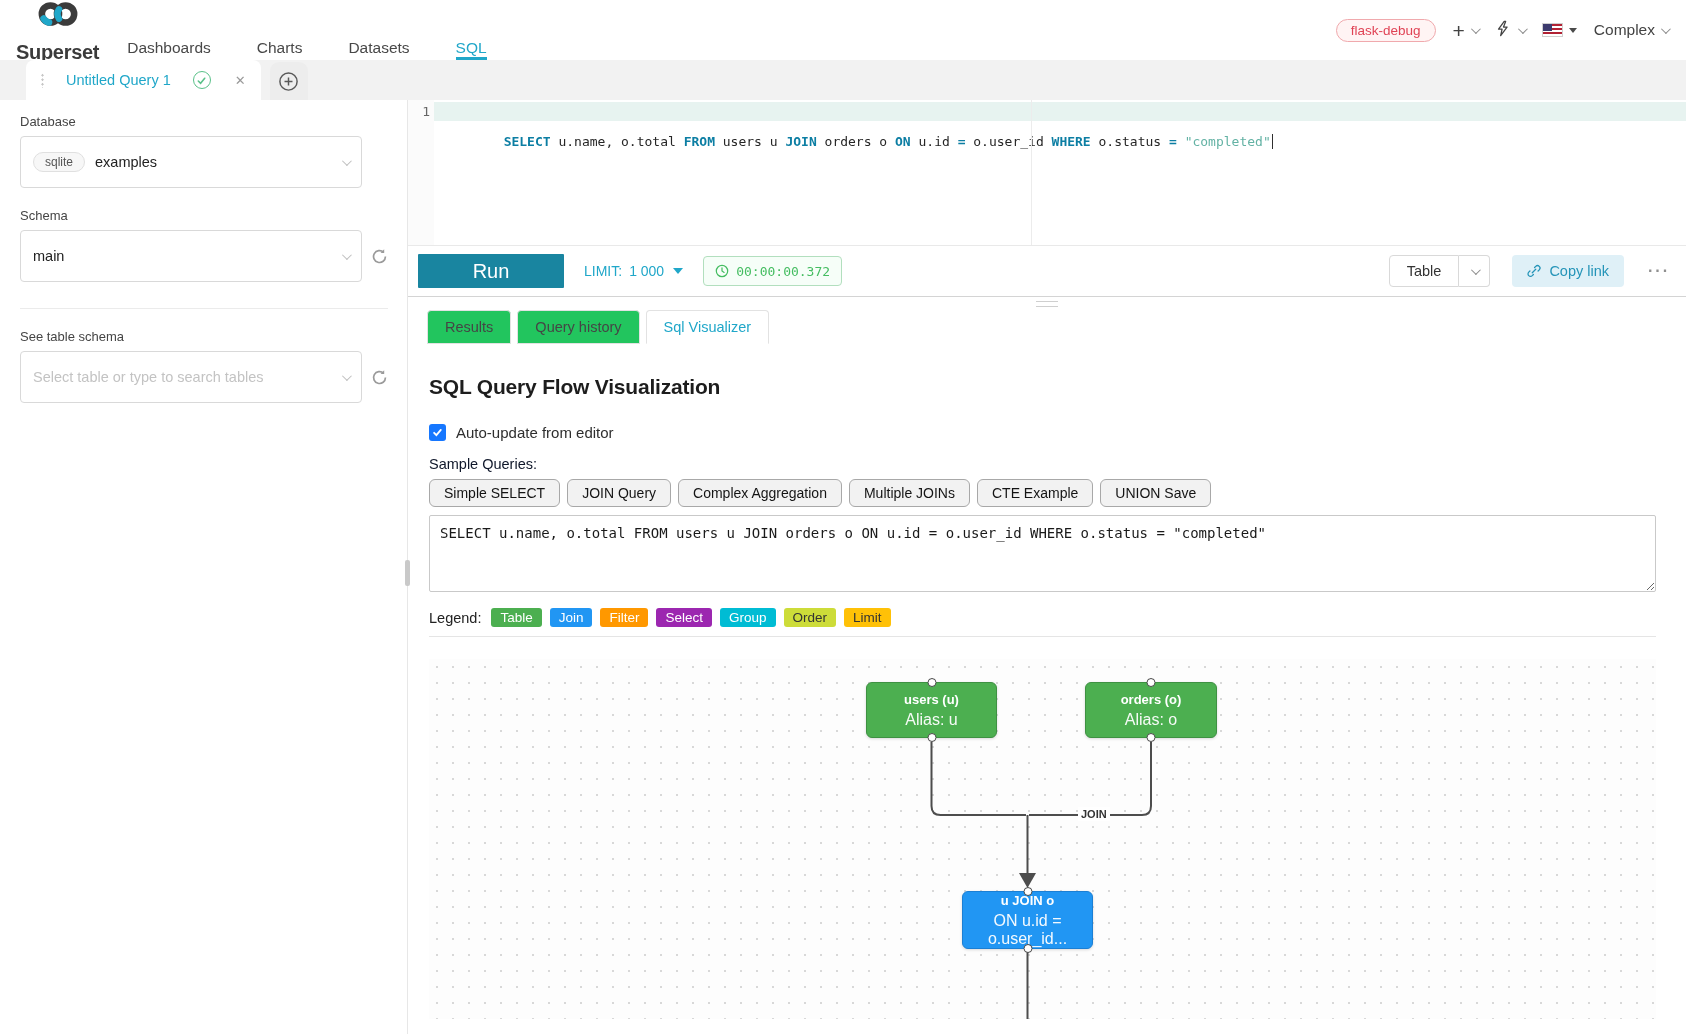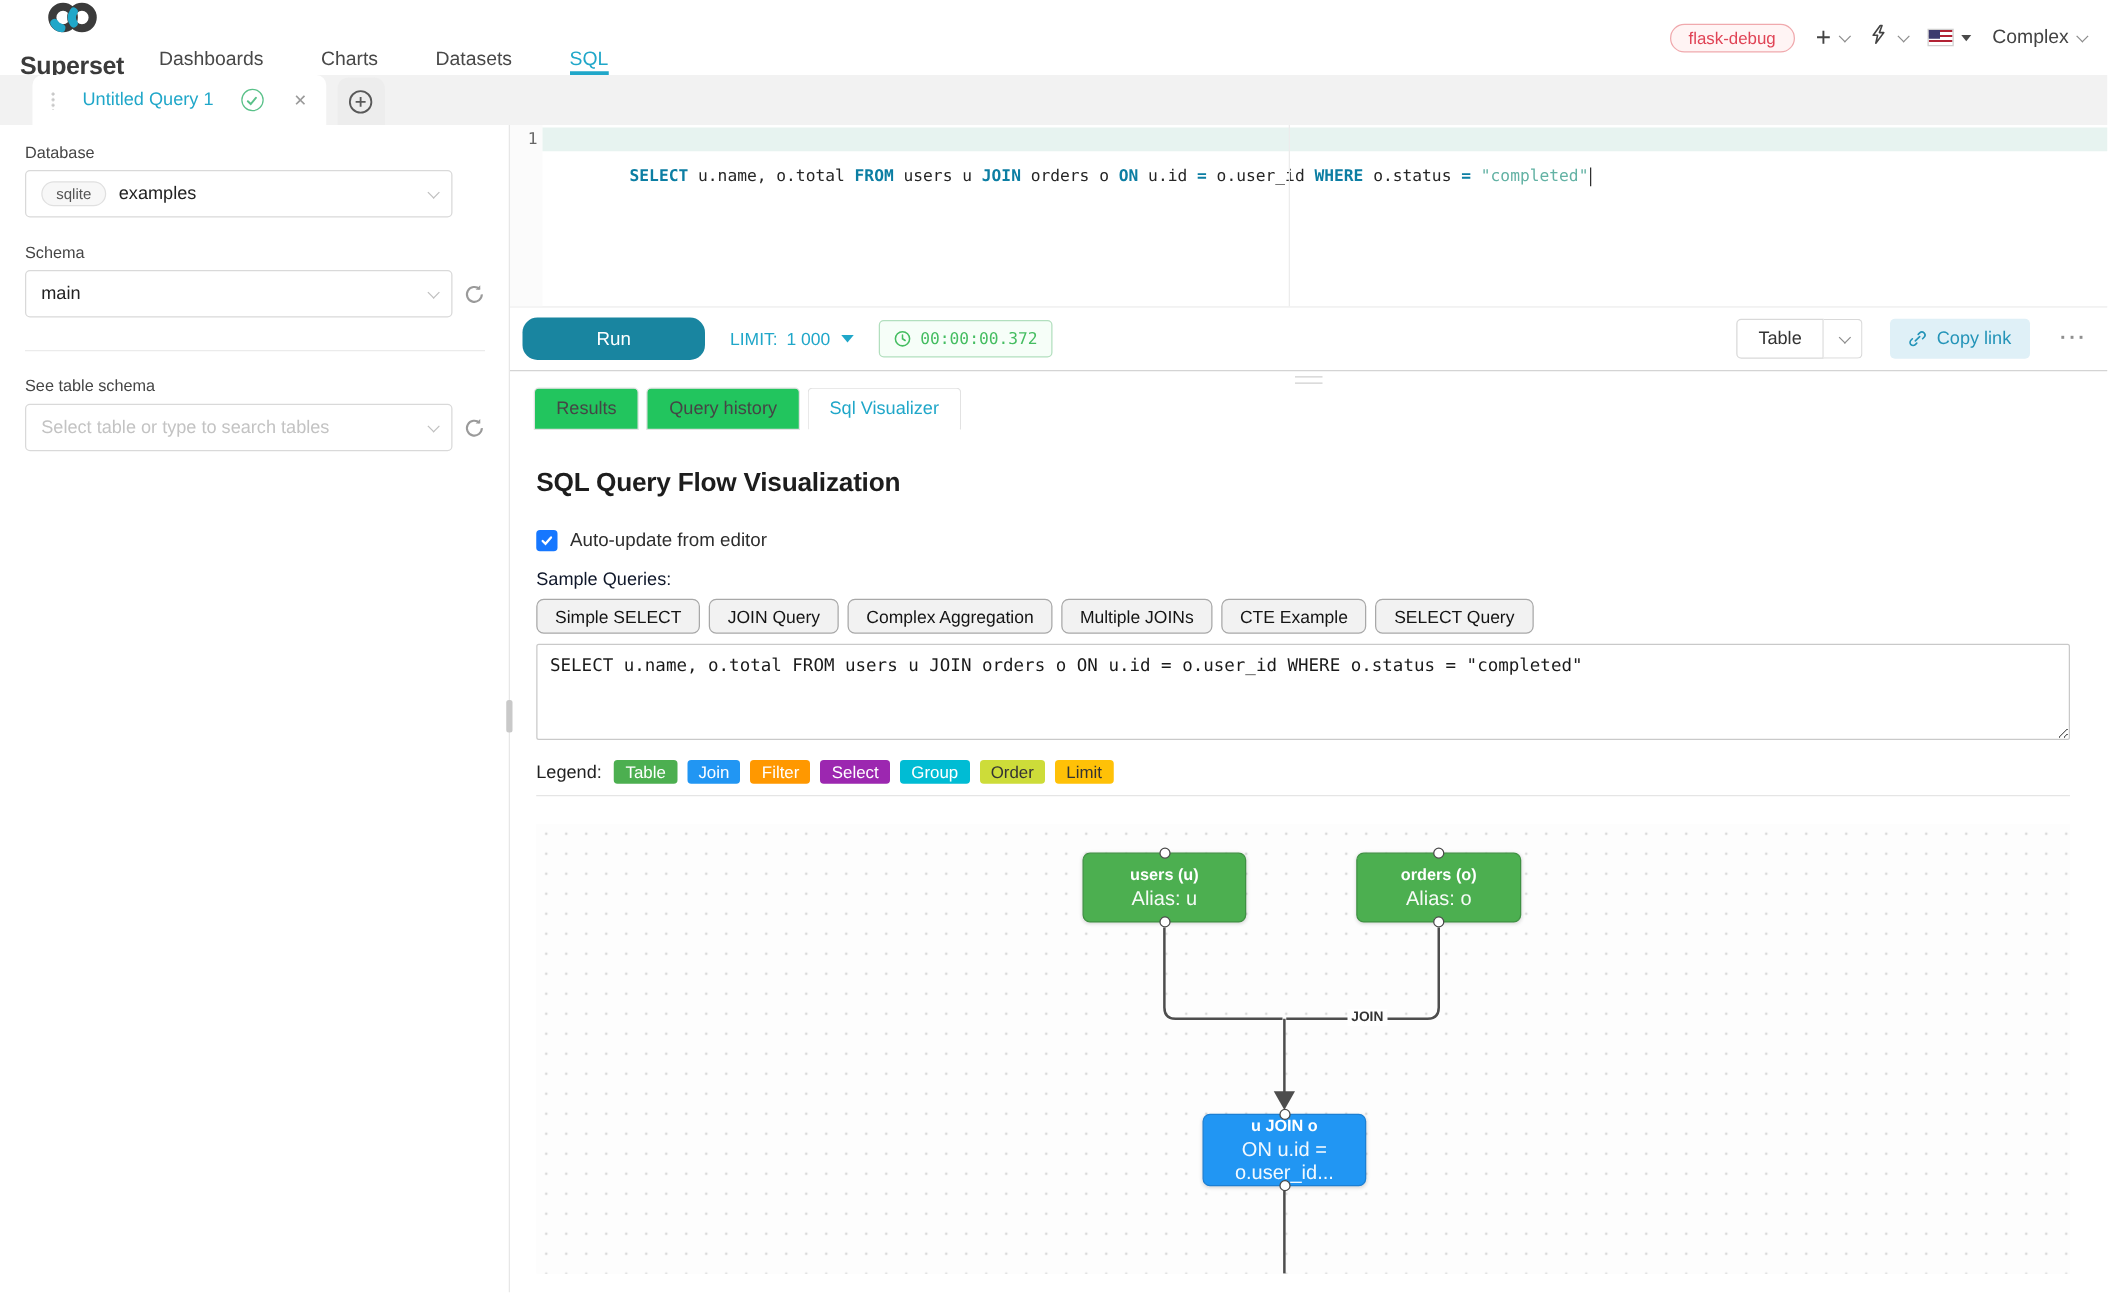--- a/index.html
+++ b/index.html
@@ -41,21 +41,21 @@
   .add-tab { width:38px; margin:2px 0 0 9px; border-radius:9px 9px 0 0; display:flex; align-items:center; justify-content:center; background:#ededed; cursor:pointer; }
 
   
   .workspace { flex:1; display:flex; min-height:0; }
   .sidebar { width:408px; flex:0 0 auto; padding:14px 20px 0 20px; position:relative; background:#fff; }
   .sidebar-divider { position:absolute; right:0; top:0; bottom:0; width:1px; background:#e7e7e7; }
   .sidebar-handle { position:absolute; right:-2px; top:460px; width:5px; height:26px; background:#c9c9c9; border-radius:2px; }
   .field-label { font-size:13px; color:#454545; margin-bottom:7px; }
   .field-row { display:flex; align-items:center; gap:9px; }
   .field-row.no-icon { margin-right:26px; }
-  .select { flex:1; height:38px; border:1px solid #d9d9d9; border-radius:4px; background:#fff;
+  .select { flex:1; height:52px; border:1px solid #d9d9d9; border-radius:4px; background:#fff;
     display:flex; align-items:center; padding:0 12px; gap:10px; cursor:pointer; }
   .select .value { font-size:14.5px; color:#222; flex:1; }
   .select .placeholder { font-size:14.5px; color:#c3c3c3; flex:1; }
   .engine-pill { border:1px solid #e0e0e0; background:#f7f7f7; border-radius:11px; padding:2px 11px;
     font-size:12px; color:#555; }
   .mt20 { margin-top:20px; }
   .sidebar hr { border:none; border-top:1px solid #ebebeb; margin:26px 0 20px; }
   .sync-icon { flex:0 0 auto; cursor:pointer; display:flex; }
 
   .main { flex:1; display:flex; flex-direction:column; min-width:0; }
@@ -68,22 +68,22 @@
   .editor .code-line { position:absolute; left:33px; top:4px; font-size:13px; white-space:pre; }
   .editor .print-margin { position:absolute; left:623px; top:0; bottom:0; width:1px; background:#ececec; }
   .tok-kw { color:#0c7ea3; font-weight:bold; }
   .tok-txt { color:#262626; }
   .tok-str { color:#63b2a4; }
   .cursor { display:inline-block; width:1.5px; height:15px; background:#2f2f2f; vertical-align:text-bottom; margin-left:1px; }
 
   
   .editor-toolbar { height:51px; border-top:1px solid #e9e9e9; display:flex; align-items:center;
     padding:0 16px 0 10px; gap:20px; flex:0 0 auto; }
-  .run-btn { width:146px; height:34px; background:#1985a0; border:none; border-radius:12px; color:#fff;
-    font-size:15px; font-family:inherit; cursor:pointer; }
+  .run-btn { width:146px; height:34px; background:#1985a0; border:none; border-radius:1px; color:#fff;
+    font-size:20px; font-family:inherit; cursor:pointer; }
   .limit-group { display:flex; align-items:center; gap:7px; color:#20a7c9; font-size:14px; cursor:pointer; }
   .limit-caret { width:0; height:0; border-left:5px solid transparent; border-right:5px solid transparent;
     border-top:6px solid #20a7c9; margin-left:2px; }
   .timer { display:flex; align-items:center; gap:7px; border:1px solid #b2dfbe; background:#f6fef8;
     border-radius:4px; height:30px; padding:0 11px; color:#45bd61;
     font-family:"DejaVu Sans Mono", monospace; font-size:13px; }
   .tb-spacer { flex:1; }
   .save-split { display:flex; }
   .save-main { height:32px; padding:0 17px; background:#fff; border:1px solid #d9d9d9; border-radius:4px 0 0 4px;
     font-size:14.5px; color:#333; font-family:inherit; cursor:pointer; }
@@ -336,21 +336,21 @@
           </div>
 
           <div class="sample-label">Sample Queries:</div>
           <div class="sample-row">
 
           <button class="sample-btn">Simple SELECT</button>
               <button class="sample-btn">JOIN Query</button>
               <button class="sample-btn">Complex Aggregation</button>
               <button class="sample-btn">Multiple JOINs</button>
               <button class="sample-btn">CTE Example</button>
-              <button class="sample-btn">SELECT Query</button>
+              <button class="sample-btn">UNION Save</button>
             </div>
 
           <textarea class="query-box" spellcheck="false" style="">SELECT u.name, o.total FROM users u JOIN orders o ON u.id = o.user_id WHERE o.status = "completed"</textarea>
 
           <div class="legend-row">
             <span class="legend-label">Legend:</span>
             <span style="display:flex;gap:8px">
 
             <span class="legend-chip" style="background: rgb(76, 175, 80); color: rgb(255, 255, 255);">Table</span>
                 <span class="legend-chip" style="background: rgb(33, 150, 243); color: rgb(255, 255, 255);">Join</span>

